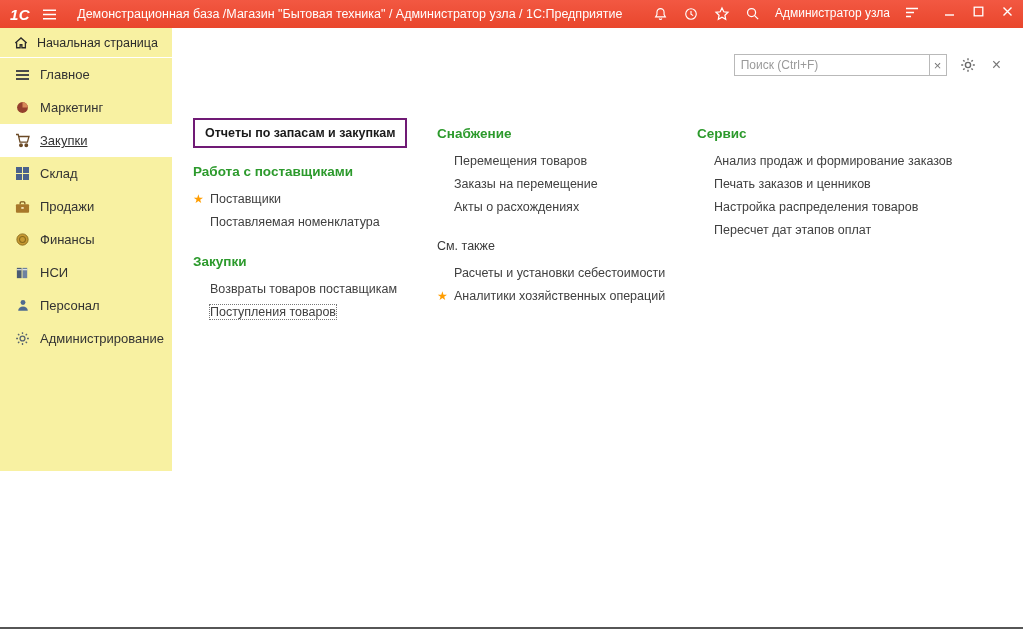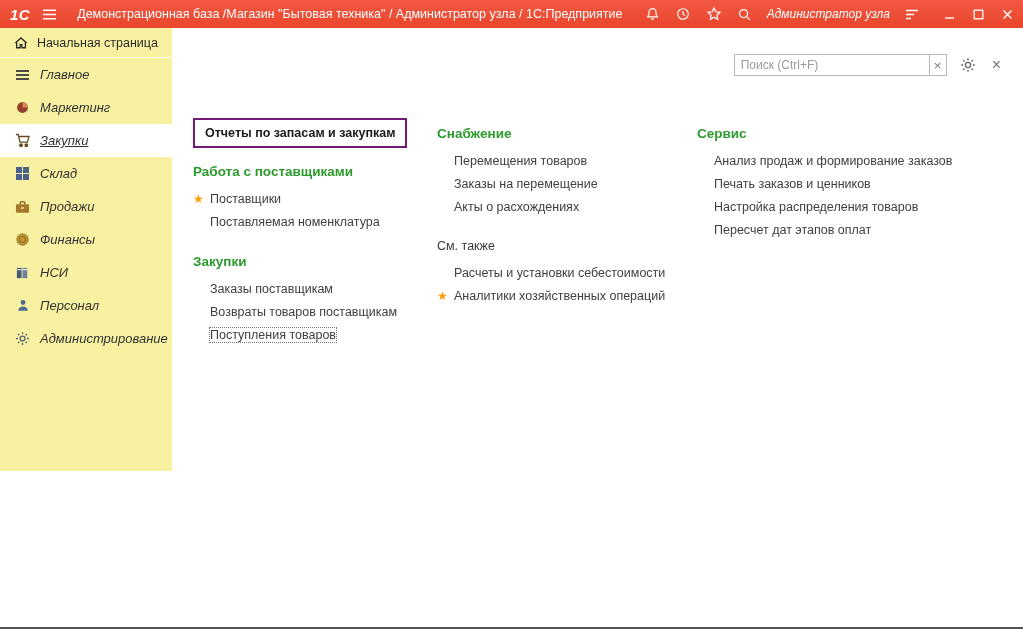--- a/index.html
+++ b/index.html
@@ -10,33 +10,33 @@
     background:#fff; border-bottom:2px solid #565656;
   }
   
   .titlebar {
     height:28px; background:linear-gradient(#f25842,#e9462c);
     display:flex; align-items:center; color:#fff; padding:0 10px; gap:12px;
   }
   .logo { font-weight:800; font-size:15px; letter-spacing:.5px; font-style:italic; }
   .tb-icon { display:flex; align-items:center; justify-content:center; cursor:pointer; }
   .tb-title { font-size:12.5px; white-space:nowrap; overflow:hidden; text-overflow:ellipsis; margin-left:8px; flex-shrink:1; }
-  .tb-right { margin-left:auto; display:flex; align-items:center; gap:15px;font-style:italic; }
+  .tb-right { margin-left:auto; display:flex; align-items:flex-start; gap:15px; }
   .tb-user { font-size:12px; white-space:nowrap; }
   .win-controls { display:flex; align-items:center; gap:18px; margin-left:10px; }
   
   .body { display:flex; height:443px; }
   .sidebar { width:172px; background:#f8f1a2; flex-shrink:0; }
   .sb-home {
     height:30px; display:flex; align-items:center; gap:8px; padding-left:12px;
     font-size:12.5px; color:#2b2b2b; border-bottom:1px solid #ffffff; cursor:pointer;
   }
   .sb-item {
     height:33px; display:flex; align-items:center; gap:9px; padding-left:14px;
-    font-size:13px; color:#333; cursor:pointer;font-style:italic;
+    font-size:13px; color:#333; cursor:pointer;
   }
   .sb-item.active { background:#ffffff; }
   .sb-item.active .sb-label { text-decoration:underline; }
   .sb-icon { width:17px; display:flex; justify-content:center; }
   
   .main { flex:1; background:#fff; position:relative; }
   .panel-tools { position:absolute; top:26px; right:22px; display:flex; align-items:center; }
   .search-box { display:flex; align-items:stretch; }
   .search-input {
     width:196px; height:22px; border:1px solid #b9b9b9; font-size:12px; padding:2px 6px;
@@ -275,23 +275,20 @@
               <span class="cmd-label">Поставщики</span>
             </div>
             <div class="cmd">
               <span class="cmd-label">Поставляемая номенклатура</span>
             </div>
           </div>
 
           <div class="group">
             <div class="group-title">Закупки</div>
             <div class="cmd">
-              <span class="cmd-label">Заказы поставщикам</span>
-            </div>
-            <div class="cmd">
               <span class="cmd-label">Возвраты товаров поставщикам</span>
             </div>
             <div class="cmd">
               <span class="cmd-label focus-dotted">Поступления товаров</span>
             </div>
           </div>
         </div>
 
         <div class="col2">
           <div class="group">

